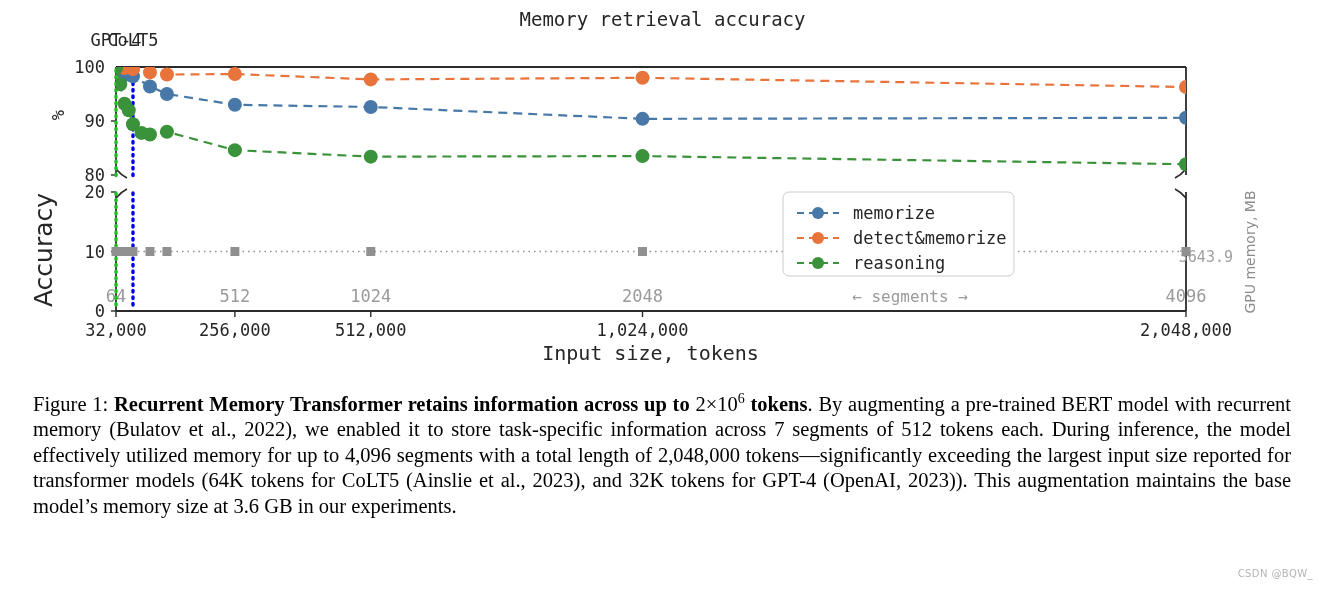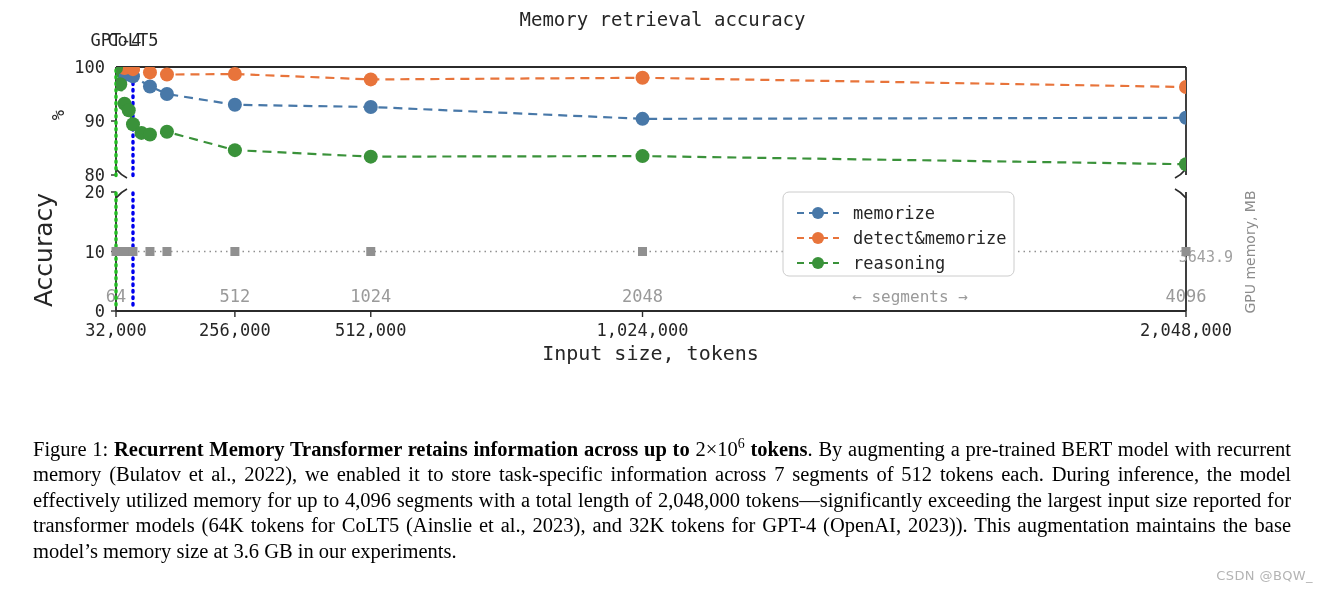--- a/index.html
+++ b/index.html
@@ -10,27 +10,26 @@
   }
   #figure{position:absolute;left:0;top:0;width:1172px;height:380px;}
   #figure svg{display:block;}
 
   
   #caption{
     position:absolute;left:33px;top:392px;width:1258px;
     font-family:"Liberation Serif","DejaVu Serif",serif;
     font-size:20.5px;line-height:25.4px;color:#000;
     text-align:justify;
-    margin-top:45px;
   }
   #caption b{font-weight:bold;}
   .sup{font-size:0.68em;vertical-align:super;line-height:0;}
   #watermark{
     position:absolute;right:12px;top:568px;
-    font-family:"DejaVu Sans",sans-serif;font-size:13px;
+    font-family:"DejaVu Sans",sans-serif;font-size:10px;
     color:#b4b4b4;letter-spacing:.4px;
   }
 </style>
 </head>
 <body>
 
 <div id="figure">
     <svg width="1325" height="380" viewBox="0 0 1325 380">
       <text x="662.5" y="26" text-anchor="middle" font-size="19" font-family="&quot;DejaVu Sans Mono&quot;,&quot;Liberation Mono&quot;,monospace" fill="#262626">Memory retrieval accuracy</text>
       <path d="M 116 67 L 116 175" stroke="#2b2b2b" stroke-width="1.8" fill="none"></path>

